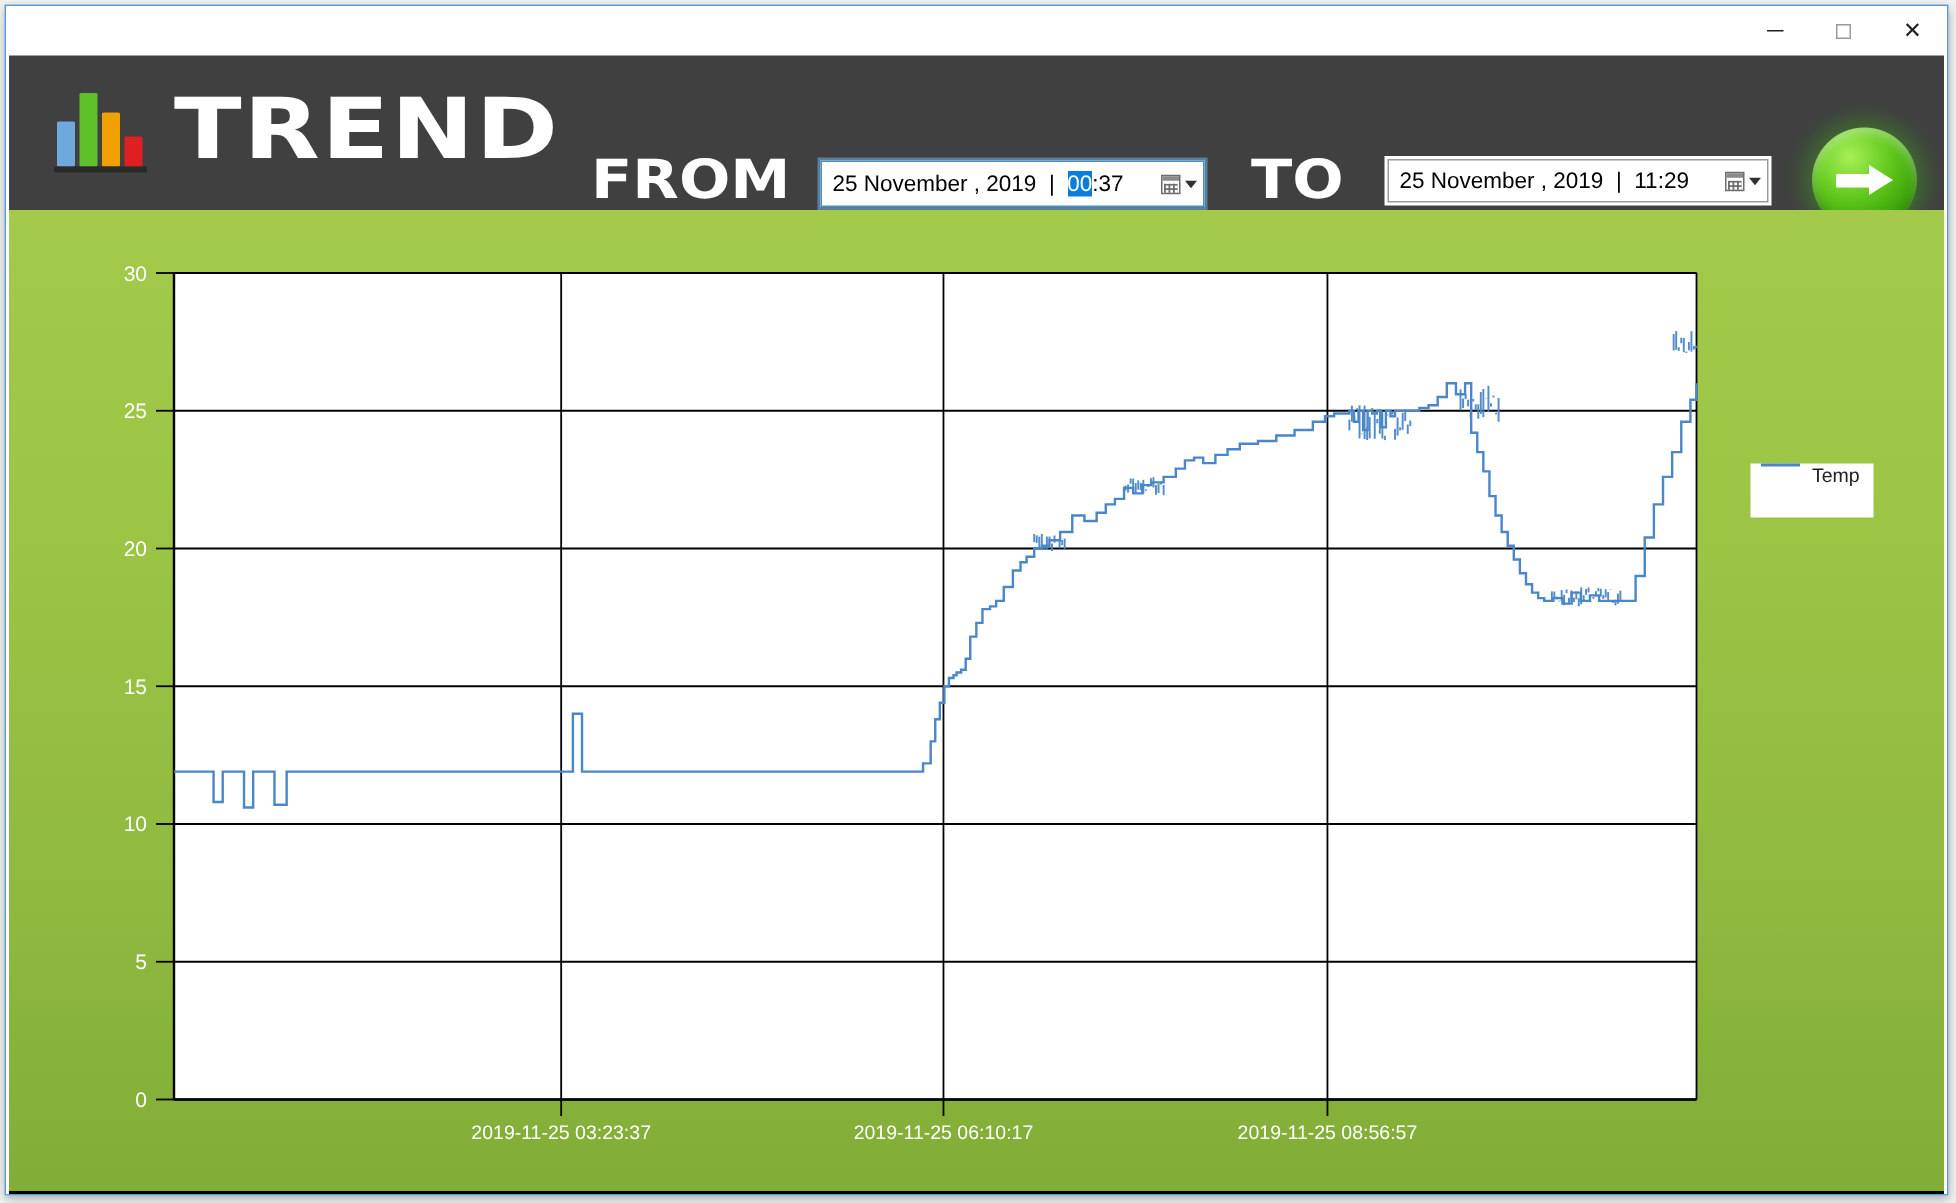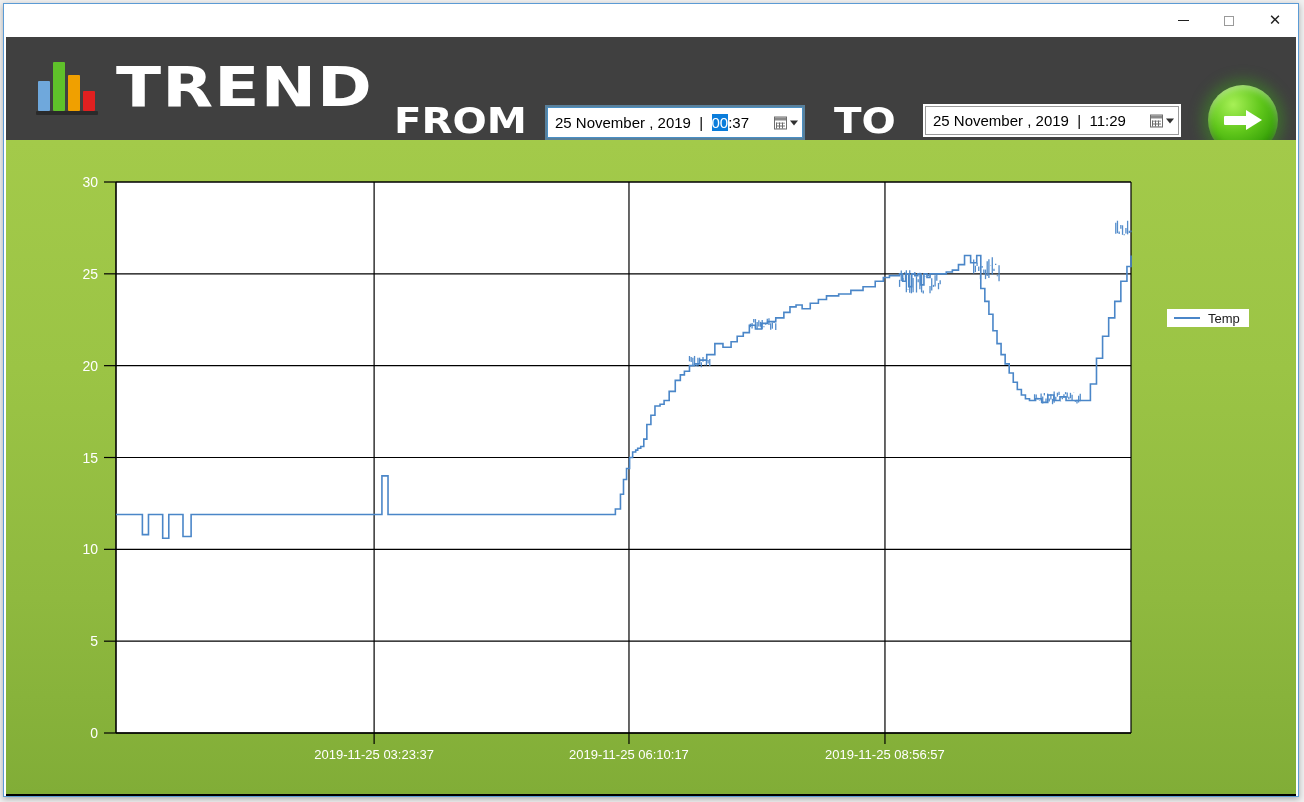--- a/index.html
+++ b/index.html
@@ -71,22 +71,22 @@
     background:#ffffff;border-radius:1px;}
   .go-arrow:after{content:"";position:absolute;right:0;top:-1px;width:0;height:0;
     border-top:10px solid transparent;border-bottom:10px solid transparent;
     border-left:16px solid #ffffff;}
 
   
   .chart-panel{position:absolute;left:2px;top:136px;width:1290px;height:654px;
     background:linear-gradient(to bottom,#a3ca4a 0%, #9bc445 35%, #8fb93f 70%, #81ad37 100%);
     overflow:hidden;}
 
-  .legend{position:absolute;left:1161px;top:169px;width:82px;height:18px;background:#ffffff;
-    display:flex;align-items:center;}
+  .legend{position:absolute;left:1161px;top:169px;width:82px;height:36px;background:#ffffff;
+    display:flex;}
   .legend-line{width:26px;height:2px;background:#4a86c8;margin-left:7px;}
   .legend-label{margin-left:8px;font-size:13px;color:#202020;}
 
   .plot-shell{position:absolute;left:0;top:0;width:1290px;height:654px;}
 
   .footer-strip{position:absolute;left:2px;top:790px;width:1290px;height:2px;background:#000;}
 </style>
 </head>
 <body>
 

